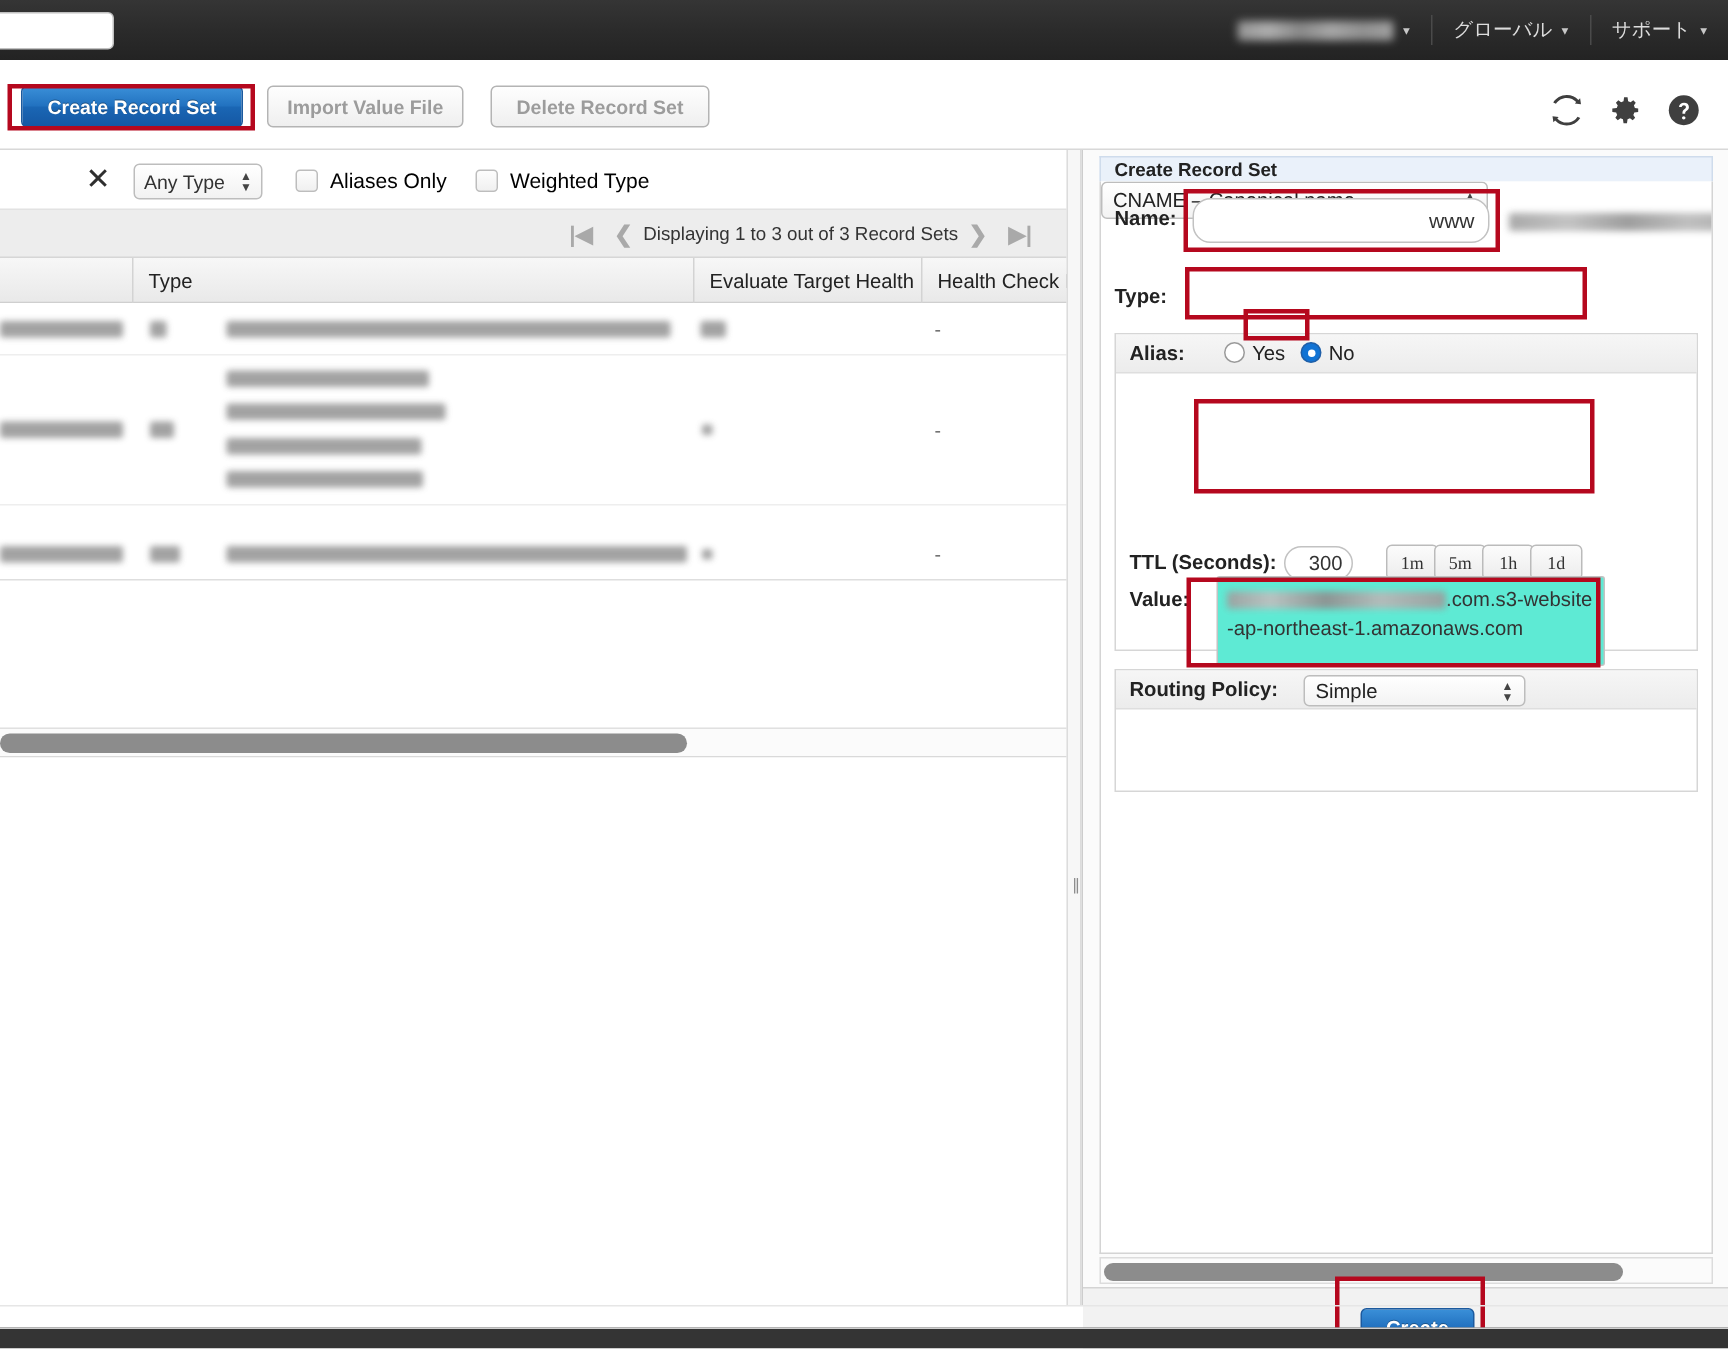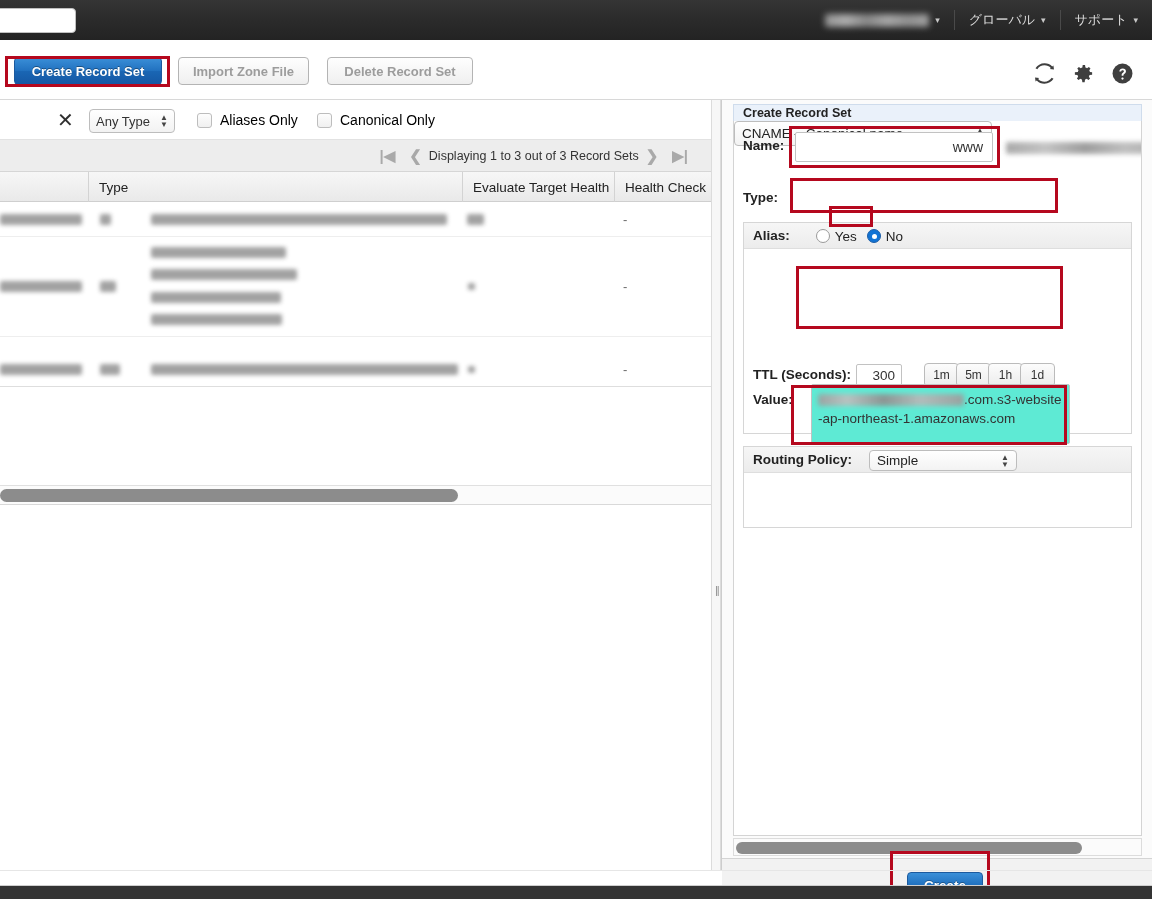--- a/index.html
+++ b/index.html
@@ -146,21 +146,21 @@
     font-size:12.5px; font-weight:bold; color:#222; padding:1px 0 0 9px;
   }
   .panel-body {
     position:absolute; left:11px; top:21px; width:409px; height:715px;
     background:#ffffff; border:1px solid #d4d4d4; border-top:none;
     overflow:hidden;
   }
 
   .fld-label { position:absolute; font-size:13.5px; font-weight:bold; color:#222; }
   .inp {
-    position:absolute; border:1px solid #c2c2c2; border-radius:2px; background:#fff;
+    position:absolute; border:1px solid #c2c2c2; border-radius:12px; background:#fff;
     font-size:13.5px; color:#333;
   }
   #name-label { left:9px; top:17px; }
   #name-input { left:61px; top:11px; width:198px; height:30px; }
   #name-input .val { position:absolute; right:9px; top:6px; font-size:14px; color:#333; }
   .name-suffix-blur {
     position:absolute; left:272px; top:21px; width:158px; height:12px;
     background:linear-gradient(90deg,#a0a0a0,#bdbdbd 25%,#939393 50%,#b8b8b8 75%,#a5a5a5);
     filter: blur(2.6px); border-radius:2px; opacity:.9;
   }
@@ -192,21 +192,21 @@
   }
   .rlabel { font-size:13.5px; color:#222; margin:0 10px 0 5px; }
 
   #ttl-label { left:9px; top:144px; }
   #ttl-input { left:112px; top:141px; width:46px; height:23px; }
   #ttl-input .val { position:absolute; right:6px; top:3px; }
   .tbtn {
     position:absolute; top:140px; height:24px; width:35px;
     border:1px solid #bbbbbb; border-radius:4px;
     background:linear-gradient(to bottom,#fcfcfc,#ececec);
-    font-size:12px; color:#333; display:flex; align-items:center; justify-content:center;
+    font-size:12px; color:#333; display:flex; align-items:center; justify-content:center;font-family:Liberation Serif, serif;
   }
   #ttl-1m { left:180px; } #ttl-5m { left:212px; } #ttl-1h { left:244px; } #ttl-1d { left:276px; }
 
   #value-label { left:9px; top:169px; }
   #value-box {
     position:absolute; left:67px; top:161px; width:259px; height:60px;
     border:1px solid #c2c2c2; background:#5eead4; border-radius:2px;
     font-size:13.5px; color:#333; line-height:19px; padding:5px 6px;
     overflow:hidden; word-break:break-all;
   }
@@ -281,21 +281,21 @@
       <span>サポート</span>
       <span class="caret-d">▾</span>
     </div>
   </div>
 
   <div class="toolbar"></div>
 
   <div class="btn btn-primary" id="btn-create-rs">Create Record Set</div>
   <div class="redbox" style="left:5px;top:56px;width:165px;height:31px;"></div>
 
-  <div class="btn" id="btn-import">Import Zone File</div>
+  <div class="btn" id="btn-import">Import Value File</div>
 
   <div class="btn" id="btn-delete">Delete Record Set</div>
 
   <div class="topicons">
     <svg class="ticon" viewBox="0 0 24 24">
       <path fill="#3f3f3f" d="M4.5 7.5C6 5 8.8 3.4 12 3.4c2.6 0 5 1.1 6.6 2.9l-1 1 4.3.6-.6-4.3-1.2 1.2A11 11 0 0 0 12 1.4C8 1.4 4.5 3.5 2.6 6.6l1.9.9z"></path>
       <path fill="#3f3f3f" d="M19.5 16.5C18 19 15.2 20.6 12 20.6c-2.6 0-5-1.1-6.6-2.9l1-1-4.3-.6.6 4.3 1.2-1.2A11 11 0 0 0 12 22.6c4 0 7.5-2.1 9.4-5.2l-1.9-.9z"></path>
     </svg>
     <svg class="ticon" viewBox="0 0 24 24">
       <path fill="#3f3f3f" d="M12 8.2a3.8 3.8 0 1 0 0 7.6 3.8 3.8 0 0 0 0-7.6zm0 5.8a2 2 0 1 1 0-4 2 2 0 0 1 0 4z"></path>
@@ -368,21 +368,21 @@
     <span>Any Type</span>
     <span class="spin">▲<br>▼</span>
   </div>
 
   <div class="ckrow" id="ck-alias">
     <span class="ckbox"></span>
     <span>Aliases Only</span>
   </div>
   <div class="ckrow" id="ck-weighted">
     <span class="ckbox"></span>
-    <span>Canonical Only</span>
+    <span>Weighted Type</span>
   </div>
 
   <div class="splitter">
     <div class="grip">||</div>
   </div>
 
   <div class="rightpane">
 
     <div class="panel-head">Create Record Set</div>
 

